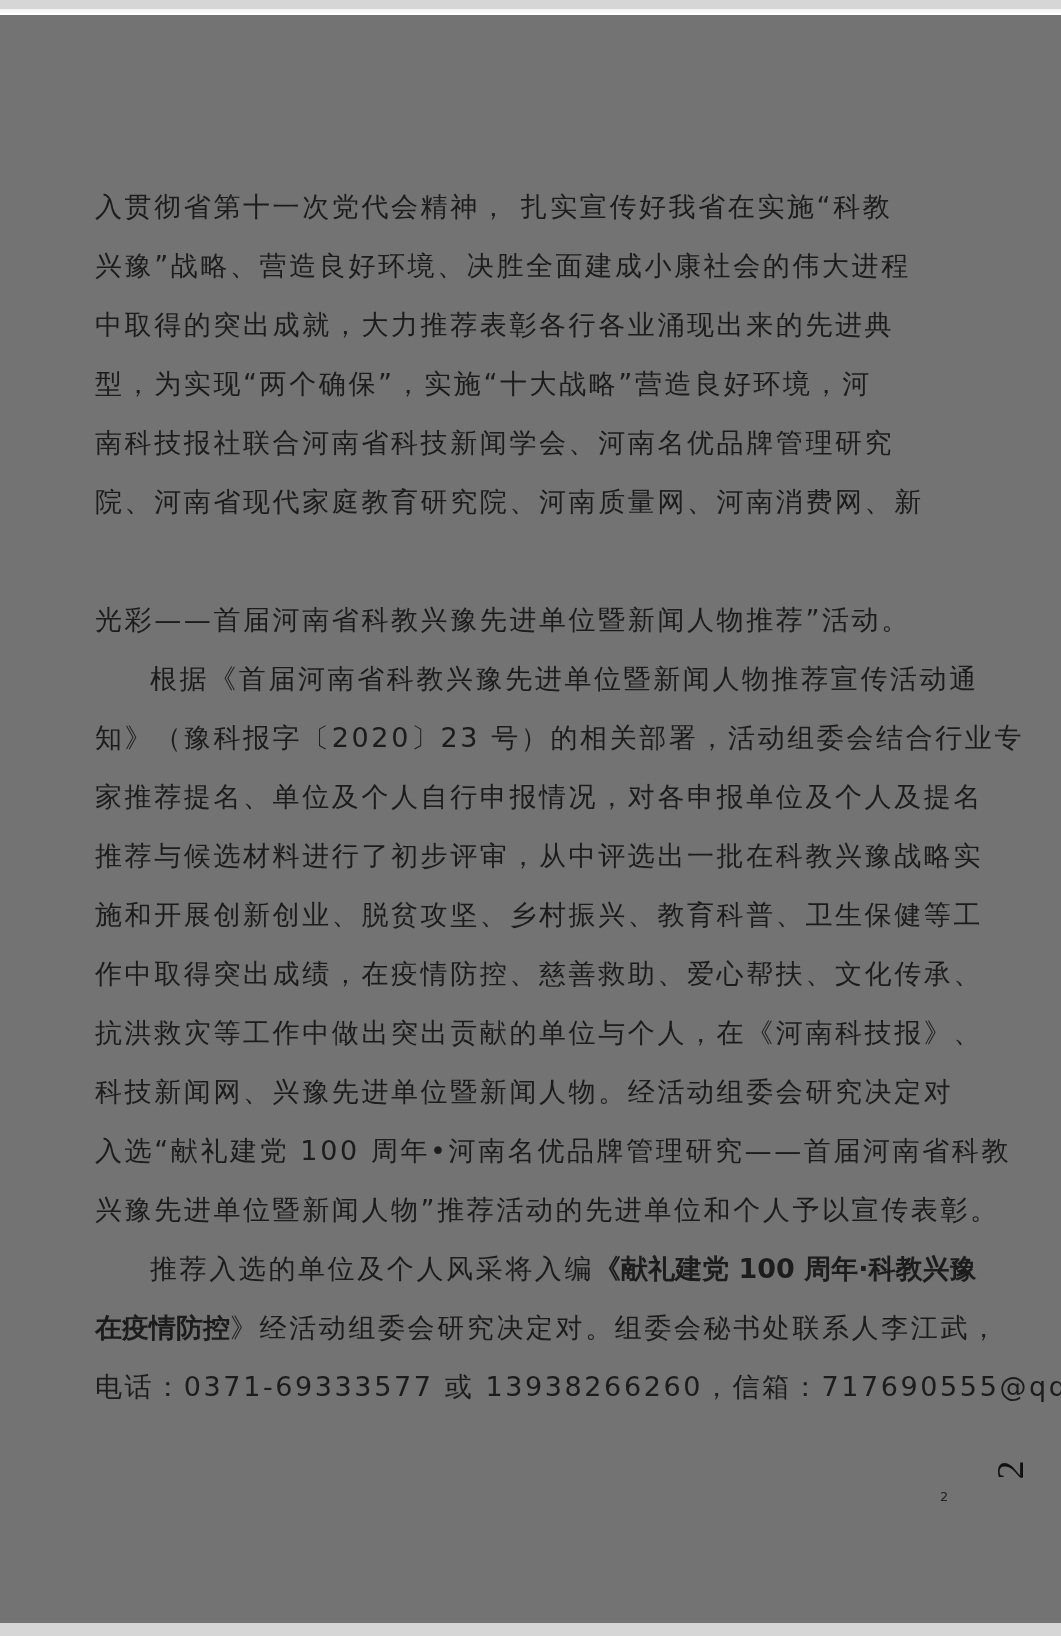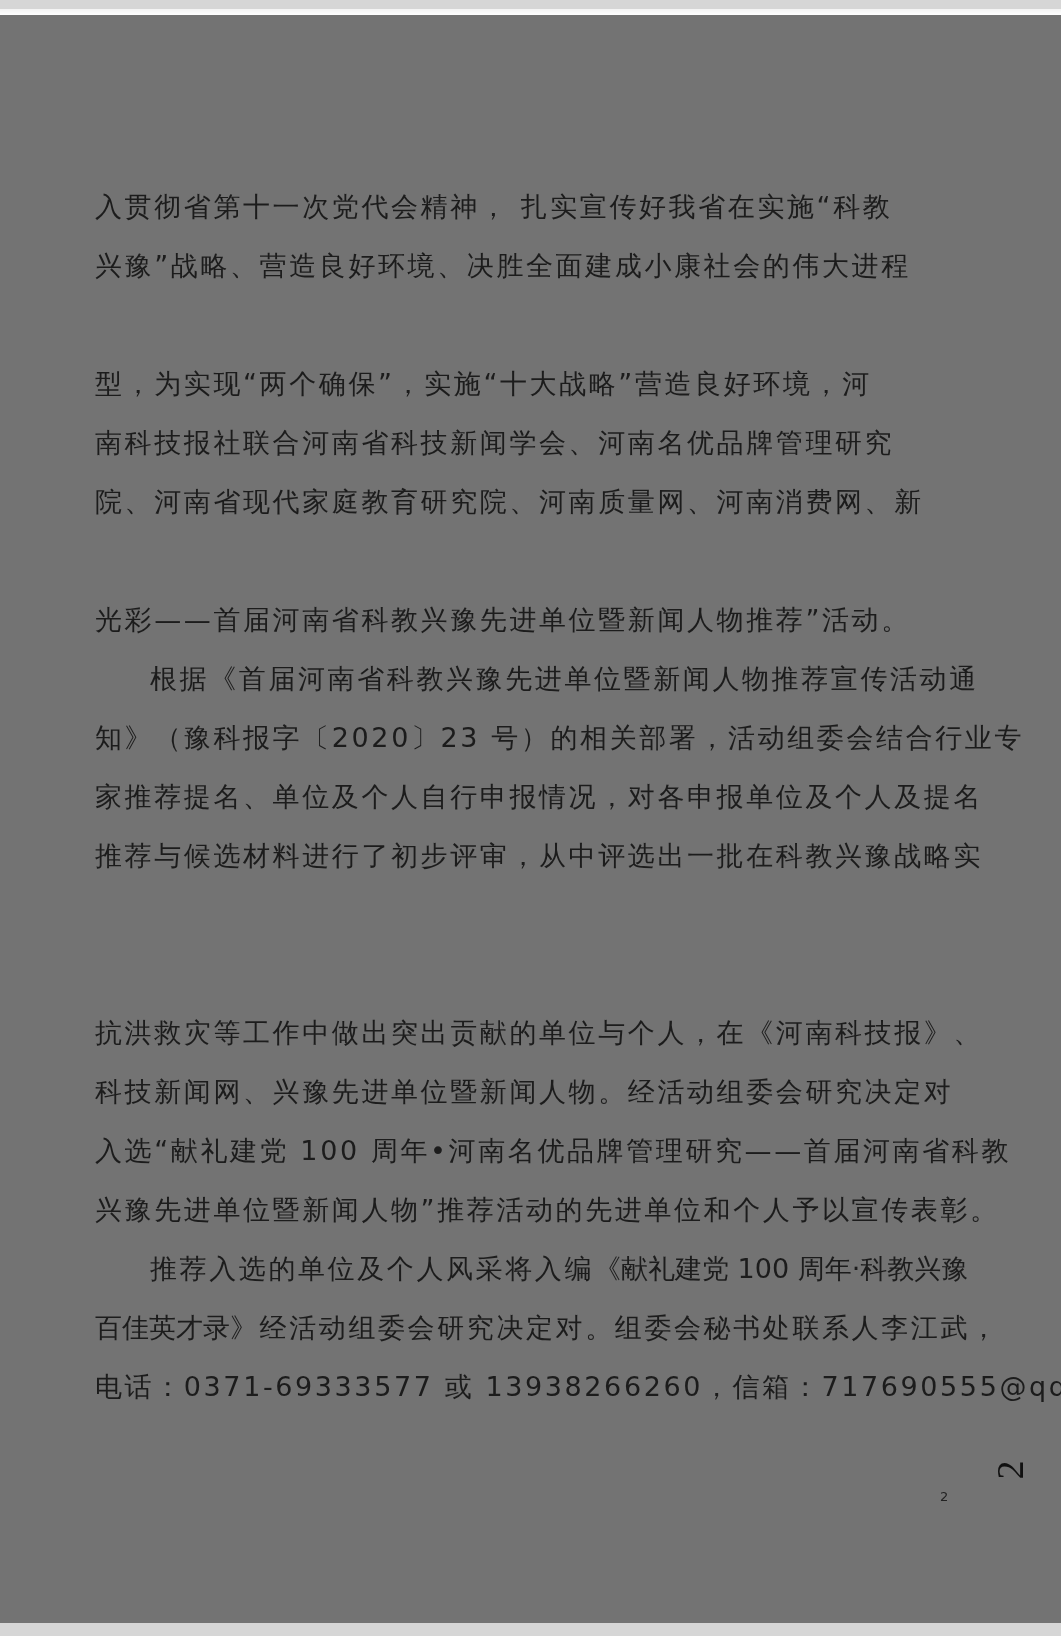--- a/index.html
+++ b/index.html
@@ -48,21 +48,21 @@
       left: 95px;
       width: 860px;
       height: 40px;
       font-size: 27px;
       line-height: 40px;
       white-space: nowrap;
       letter-spacing: 2.6px;
       color: #1c1c1c;
     }
     .line.indent { left: 150px; }
-    .bold { font-weight: normal; letter-spacing: 0px; }
+    .bold { font-weight: bold; letter-spacing: 0px; }
     .page-num-side {
       position: absolute;
       left: 1000px;
       top: 1436px;
       font-family: "Liberation Serif", "DejaVu Serif", serif;
       font-size: 38px;
       transform: rotate(-90deg);
       transform-origin: center center;
       color: #111;
       line-height: 38px;
@@ -77,39 +77,42 @@
   </style>
 </head>
 <body>
 
 <div class="top-bar"></div>
 <div class="top-bar-shadow"></div>
 
 <div class="page">
   <div class="line" style="top:172px">入贯彻省第十一次党代会精神， 扎实宣传好我省在实施“科教</div>
   <div class="line" style="top:231px">兴豫”战略、营造良好环境、决胜全面建成小康社会的伟大进程</div>
+  <div class="line" style="top:290px">中取得的突出成就，大力推荐表彰各行各业涌现出来的先进典</div>
   <div class="line" style="top:349px">型，为实现“两个确保”，实施“十大战略”营造良好环境，河</div>
   <div class="line" style="top:408px">南科技报社联合河南省科技新闻学会、河南名优品牌管理研究</div>
   <div class="line" style="top:467px">院、河南省现代家庭教育研究院、河南质量网、河南消费网、新</div>
   <div class="line" style="top:585px">光彩——首届河南省科教兴豫先进单位暨新闻人物推荐”活动。</div>
 
   <div class="line indent" style="top:644px">根据《首届河南省科教兴豫先进单位暨新闻人物推荐宣传活动通</div>
   <div class="line" style="top:703px">知》（豫科报字〔2020〕23 号）的相关部署，活动组委会结合行业专</div>
   <div class="line" style="top:762px">家推荐提名、单位及个人自行申报情况，对各申报单位及个人及提名</div>
   <div class="line" style="top:821px">推荐与候选材料进行了初步评审，从中评选出一批在科教兴豫战略实</div>
+  <div class="line" style="top:880px">施和开展创新创业、脱贫攻坚、乡村振兴、教育科普、卫生保健等工</div>
+  <div class="line" style="top:939px">作中取得突出成绩，在疫情防控、慈善救助、爱心帮扶、文化传承、</div>
   <div class="line" style="top:998px">抗洪救灾等工作中做出突出贡献的单位与个人，在《河南科技报》、</div>
   <div class="line" style="top:1057px">科技新闻网、兴豫先进单位暨新闻人物。经活动组委会研究决定对</div>
   <div class="line" style="top:1116px">入选“献礼建党 100 周年•河南名优品牌管理研究——首届河南省科教</div>
   <div class="line" style="top:1175px">兴豫先进单位暨新闻人物”推荐活动的先进单位和个人予以宣传表彰。</div>
 
   <div class="line indent" style="top:1234px">
     <span>推荐入选的单位及个人风采将入编</span><span class="bold">《献礼建党 100 周年·科教兴豫</span>
   </div>
   <div class="line" style="top:1293px">
-    <span class="bold">百佳英才录</span><span>》经活动组委会研究决定对。组委会秘书处联系人李江武，</span>
+    <span class="bold">在疫情防控</span><span>》经活动组委会研究决定对。组委会秘书处联系人李江武，</span>
   </div>
   <div class="line" style="top:1352px">电话：0371-69333577 或 13938266260，信箱：717690555@qq.com。</div>
 
   <div class="page-num-side">2</div>
   <div class="page-num-footer">2</div>
 </div>
 
 <div class="bottom-bar"></div>
 
 </body></html>

